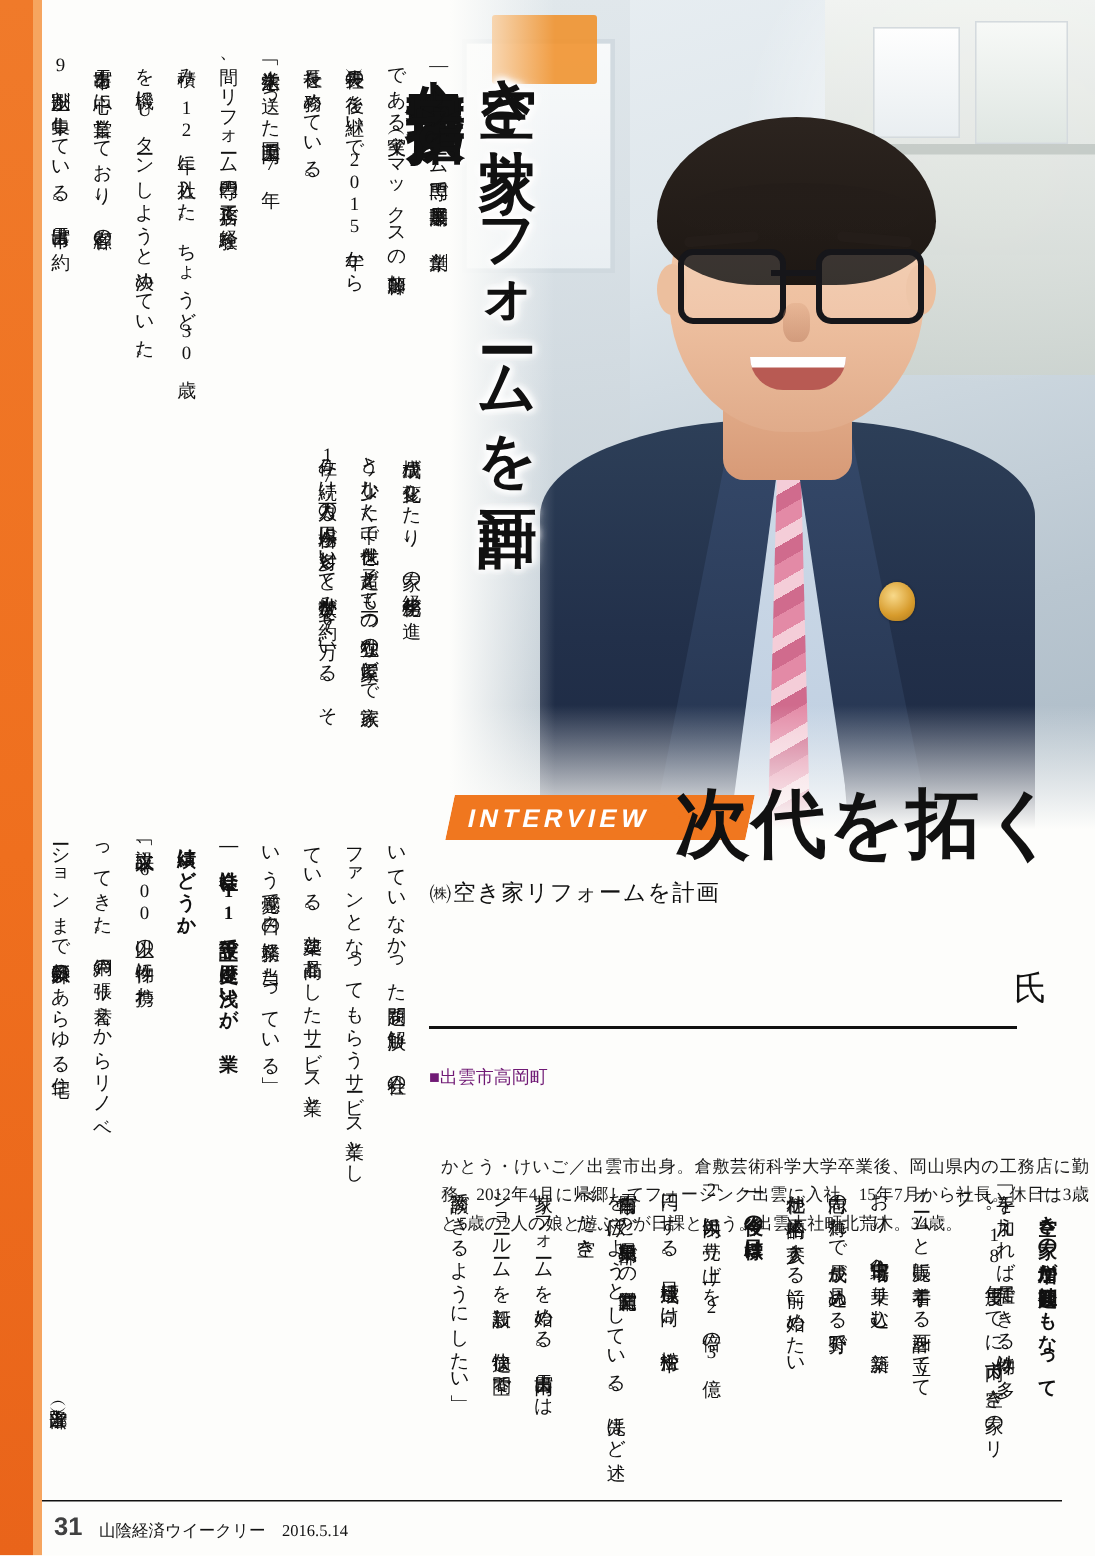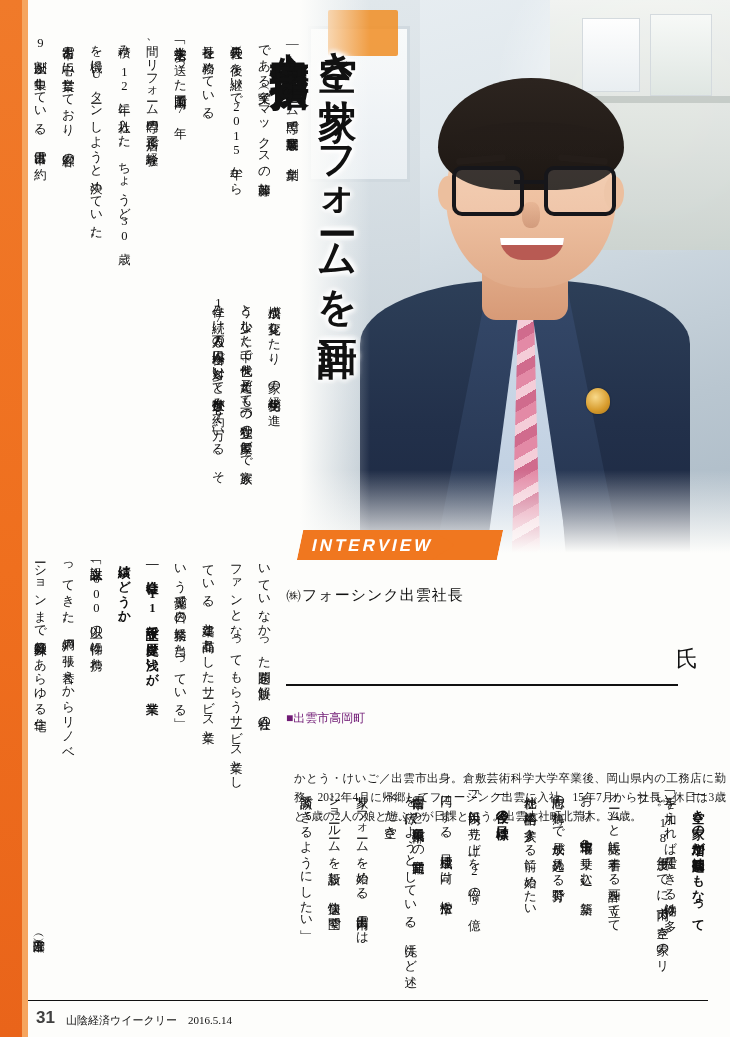--- a/index.html
+++ b/index.html
@@ -346,22 +346,23 @@
   <div class="vcol" style="left:254px;top:36px;height:250px;">である実父（イマックスの加藤幹</div>
   <div class="vcol" style="left:282px;top:36px;height:250px;">―リフォーム専門で事業展開し、創業</div>
 
   <div class="vcol" style="left:208px;top:296px;height:236px;">住み続ける場合が多いとみている。そ</div>
   <div class="vcol" style="left:236px;top:296px;height:236px;">うした中で、子どもの独立などで家族</div>
   <div class="vcol" style="left:264px;top:296px;height:236px;">構成が変化したり、家の経年劣化が進</div>
 
   <div class="banner"></div>
   <div class="banner-label">INTERVIEW</div>
   <div class="banner-arrow"></div>
-
-  <div class="company">㈱フォーシンク出雲社長</div>
+  <div class="jidai">次代を拓く</div>
+
+  <div class="company">㈱空き家リフォームを計画</div>
   <div class="bigname-suffix">氏</div>
   <div class="underline"></div>
   <div class="town">■出雲市高岡町</div>
   <div class="profile" style="top:728px;">かとう・けいご／出雲市出身。倉敷芸術科学大学卒業後、岡山県内の工務店に勤務。2012年4月に帰郷してフォーシンク出雲に入社、15年7月から社長。休日は3歳と5歳の2人の娘と遊ぶのが日課という。出雲大社町北荒木。34歳。</div>
 
   <div class="vcol col2A">ーションまで新築以外のあらゆる住宅</div>
   <div class="vcol col2B">ってきた。網戸の張り替えからリノベ</div>
   <div class="vcol col2C">「設立以来、600以上の物件に携わ</div>
   <div class="vcol col2D qa-q">績はどうか。</div>
   <div class="vcol col2E qa-q">―会社は11年設立で歴史は浅いが、業</div>

